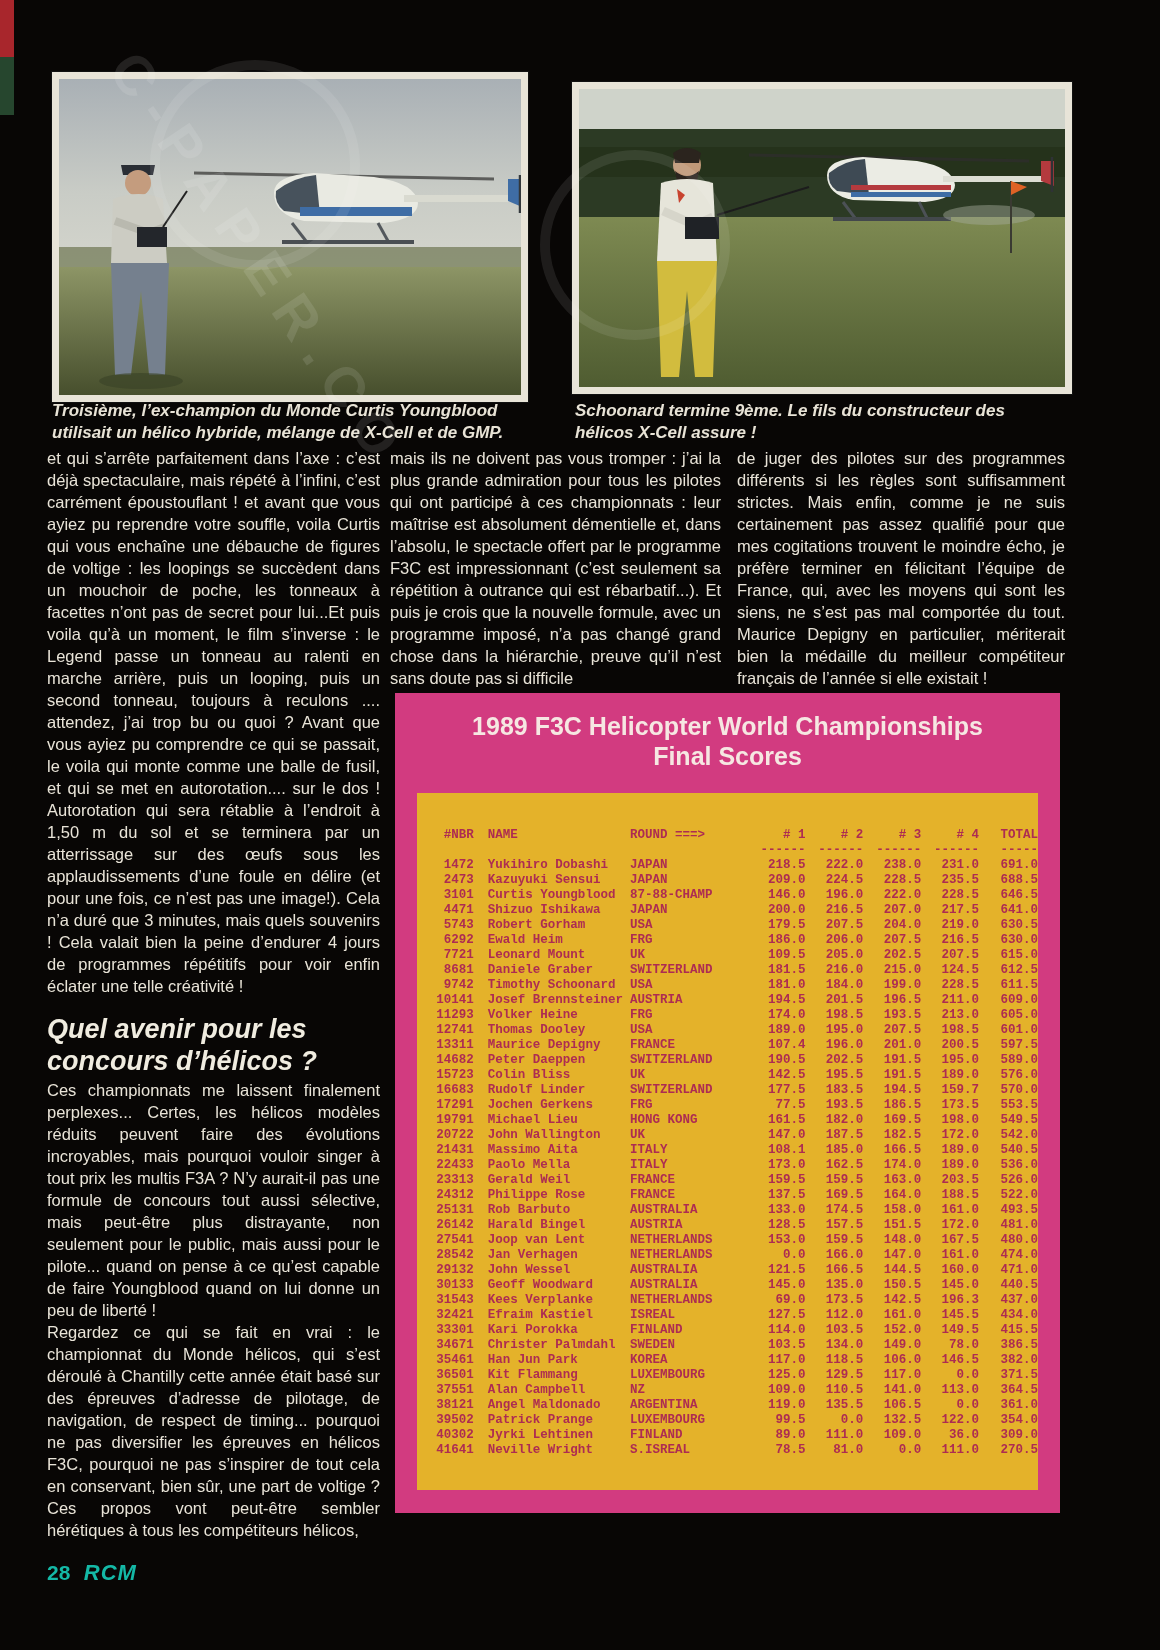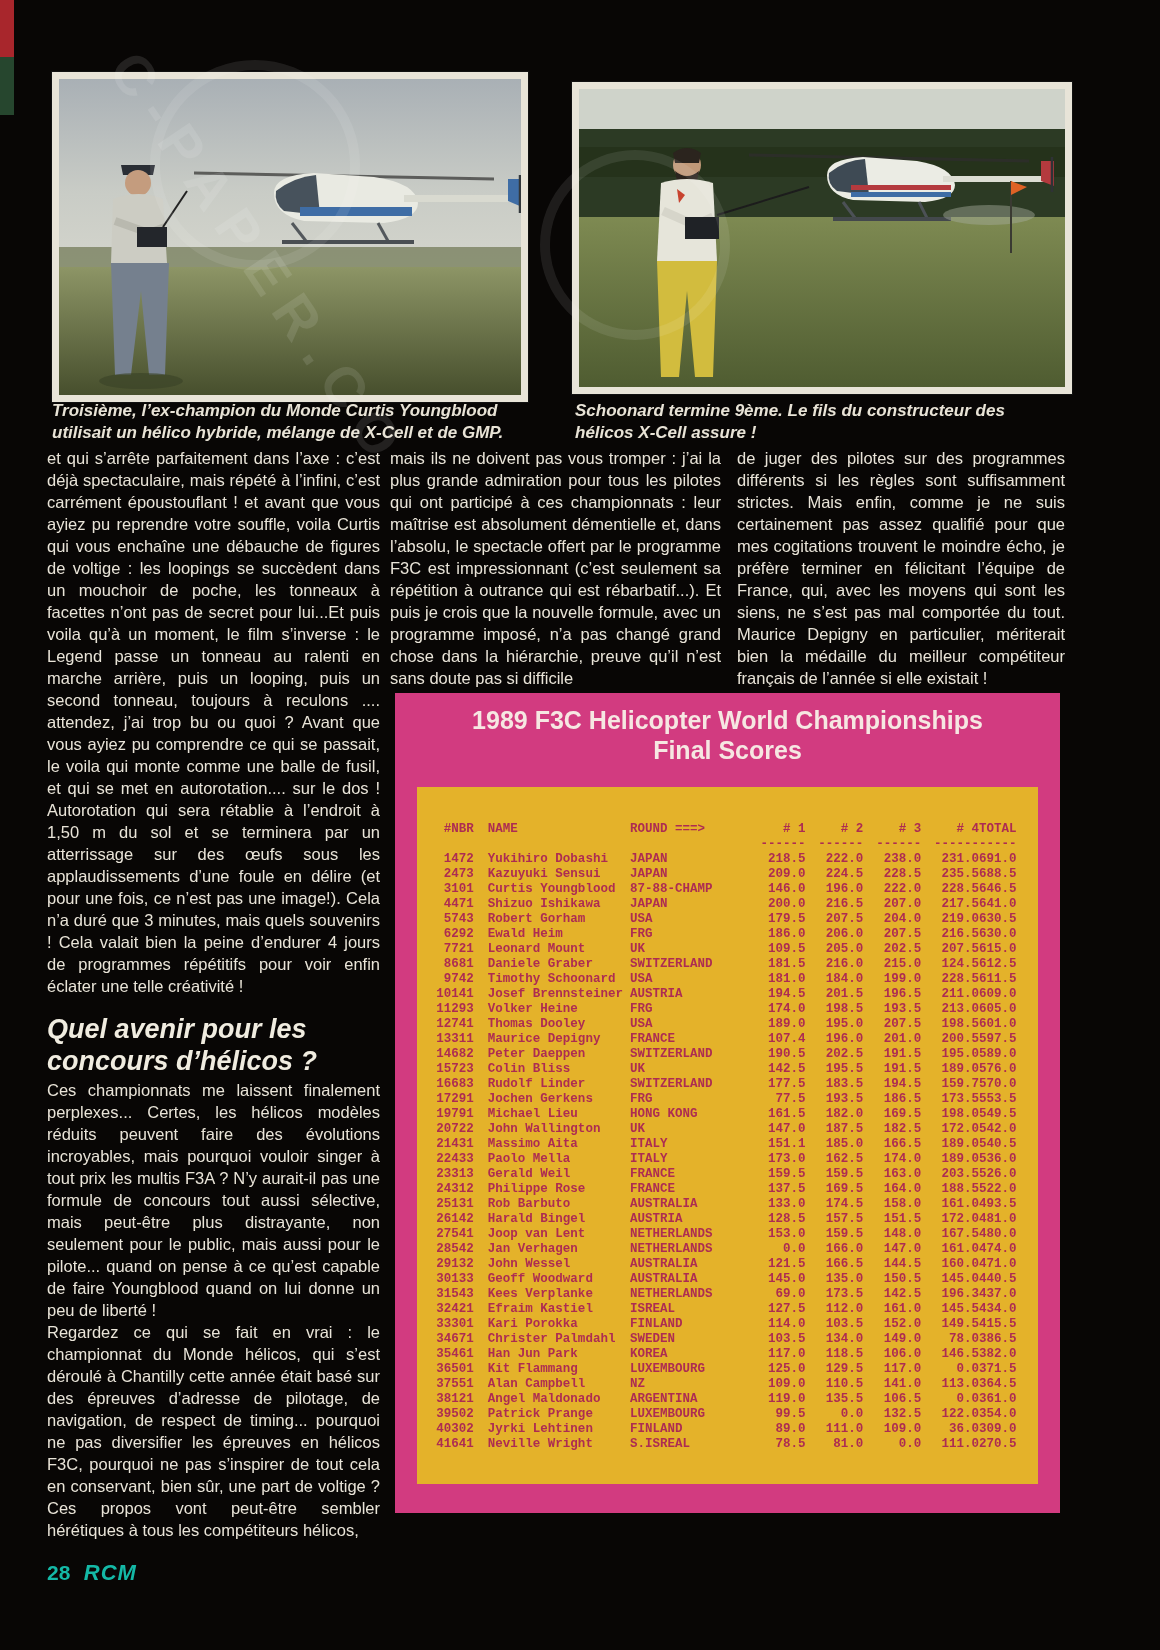--- a/index.html
+++ b/index.html
@@ -26,35 +26,35 @@
        text-align:justify;}
   .col p{margin:0;}
   .col-1{left:47px;width:333px;}
   .col-2{left:390px;width:331px;}
   .col-3{left:737px;width:328px;}
   .section-heading{font-style:italic;font-weight:bold;font-size:27px;line-height:32px;
                    color:#f0ece0;text-align:left;margin:16px 0 2px 0;}
 
   
   .scores-box{position:absolute;left:395px;top:693px;width:665px;height:820px;
-              background:#d23b80;padding-top:12px;box-sizing:border-box;}
+              background:#d23b80;padding-top:18px;box-sizing:border-box;}
   .scores-title{color:#f6e7e2;font-weight:bold;font-size:25px;line-height:30px;
                 text-align:center;margin:0 10px 22px 10px;}
   .scores-panel{background:#e4b22a;margin:0 22px;height:697px;box-sizing:border-box;
                 padding:32px 0 0 12px;overflow:hidden;}
   table.scores{border-collapse:collapse;table-layout:fixed;width:609px;}
   table.scores td{font-family:"Liberation Mono","DejaVu Sans Mono",monospace;
                   font-weight:bold;font-size:12.5px;line-height:15px;height:15px;
                   color:#ad2c52;white-space:nowrap;padding:0;vertical-align:bottom;}
   td.c-rank{width:22px;text-align:right;}
   td.c-nbr{width:36px;text-align:left;padding-left:8px;}
   td.c-name{width:140px;text-align:left;}
   td.c-country{width:116px;text-align:left;}
   td.c-num{width:57px;text-align:right;}
-  td.c-total{width:58px;text-align:left;margin-left:40px;}
+  td.c-total{width:58px;text-align:right;margin-left:40px;}
   tr.hdr td{height:18px;}
   tr.dash td{height:14px;}
 
   
   .footer{position:absolute;left:47px;top:1560px;color:#14b8a6;}
   .page-num{font-size:21px;font-weight:bold;}
   .mag-logo{font-size:22px;font-weight:900;font-style:italic;letter-spacing:1px;margin-left:9px;}
 
   
   .wm-text{position:absolute;left:150px;top:40px;width:600px;color:rgba(255,255,255,0.11);
@@ -420,21 +420,21 @@
     <td class="c-num">187.5</td>
     <td class="c-num">182.5</td>
     <td class="c-num">172.0</td>
     <td class="c-total">542.0</td>
   </tr>
             <tr>
     <td class="c-rank">21</td>
     <td class="c-nbr">431</td>
     <td class="c-name">Massimo Aita</td>
     <td class="c-country">ITALY</td>
-    <td class="c-num">151.1</td>
+    <td class="c-num">108.1</td>
     <td class="c-num">185.0</td>
     <td class="c-num">166.5</td>
     <td class="c-num">189.0</td>
     <td class="c-total">540.5</td>
   </tr>
             <tr>
     <td class="c-rank">22</td>
     <td class="c-nbr">433</td>
     <td class="c-name">Paolo Mella</td>
     <td class="c-country">ITALY</td>

